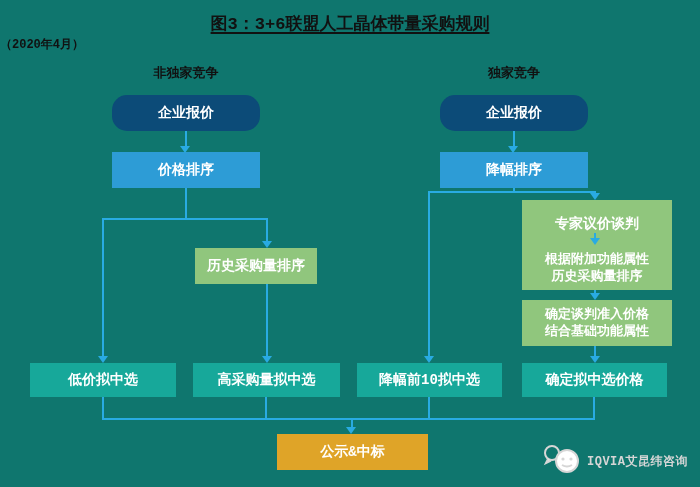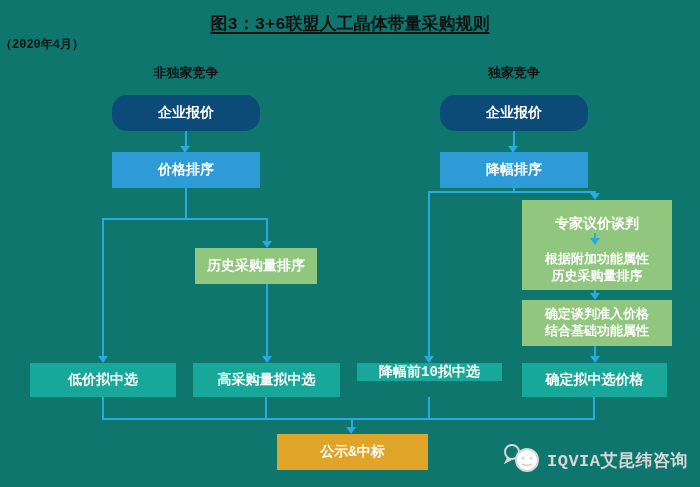--- a/index.html
+++ b/index.html
@@ -32,21 +32,21 @@
   .gold{background:#DFA428;}
   .vl{position:absolute;width:2px;background:#29ABE2;}
   .hl{position:absolute;height:2px;background:#29ABE2;}
   .ah{
     position:absolute;width:0;height:0;
     border-left:5px solid transparent;border-right:5px solid transparent;
     border-top:7px solid #29ABE2;
   }
   .watermark{
     position:absolute;right:12px;bottom:8px;display:flex;align-items:center;gap:6px;
-    color:#D6D6D6;font-size:17px;font-weight:bold;letter-spacing:0.5px;
+    color:#D6D6D6;font-size:12px;font-weight:bold;letter-spacing:0.5px;
   }
 </style>
 </head>
 <body>
 
 <div id="canvas">
 
   <div class="title">图3：3+6联盟人工晶体带量采购规则</div>
   <div class="subtitle">（2020年4月）</div>
 
@@ -68,21 +68,21 @@
   </div>
   <div class="box green two" style="left:522px;top:300px;width:150px;height:46px">
     <div>
       <div>确定谈判准入价格</div>
       <div>结合基础功能属性</div>
     </div>
   </div>
 
   <div class="box teal" style="left:30px;top:363px;width:146px;height:34px">低价拟中选</div>
   <div class="box teal" style="left:193px;top:363px;width:147px;height:34px">高采购量拟中选</div>
-  <div class="box teal" style="left:357px;top:363px;width:145px;height:18px">降幅前10拟中选</div>
+  <div class="box teal" style="left:357px;top:363px;width:145px;height:34px">降幅前10拟中选</div>
   <div class="box teal" style="left:522px;top:363px;width:145px;height:34px">确定拟中选价格</div>
 
   <div class="box gold" style="left:277px;top:434px;width:151px;height:36px">公示&amp;中标</div>
 
   <div class="vl" style="left:185px;top:131px;height:15px"></div>
   <div class="ah" style="left:180px;top:146px"></div>
 
   <div class="vl" style="left:513px;top:131px;height:15px"></div>
   <div class="ah" style="left:508px;top:146px"></div>
 

